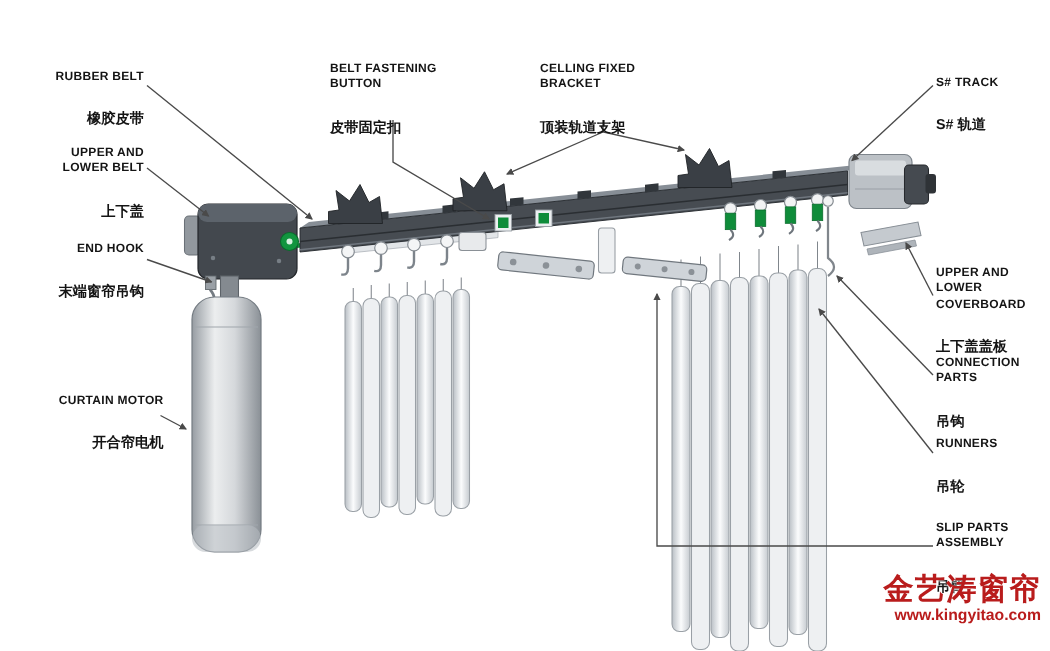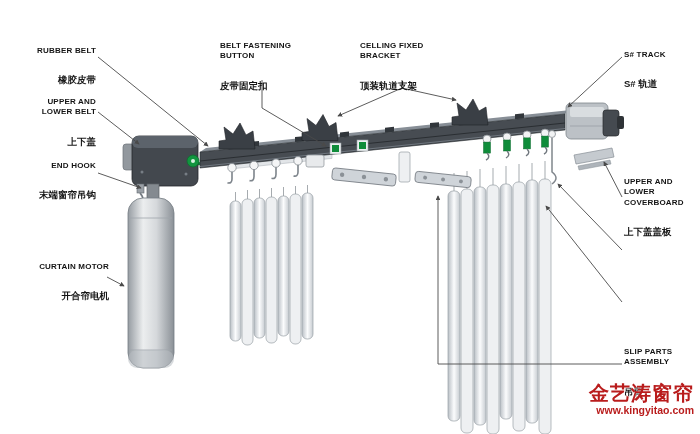--- a/index.html
+++ b/index.html
@@ -242,21 +242,29 @@
   <div class="lbl leftal" style="left:624px;top:50px;width:70px">
     <div class="en">S# TRACK</div>
     <div class="zh">S# 轨道</div>
   </div>
 
   <div class="lbl leftal" style="left:624px;top:177px;width:72px">
     <div class="en">UPPER AND LOWER COVERBOARD</div>
     <div class="zh">上下盖盖板</div>
   </div>
 
-
+  <div class="lbl leftal" style="left:624px;top:237px;width:72px">
+    <div class="en">CONNECTION PARTS</div>
+    <div class="zh">吊钩</div>
+  </div>
+
+  <div class="lbl leftal" style="left:624px;top:291px;width:70px">
+    <div class="en">RUNNERS</div>
+    <div class="zh">吊轮</div>
+  </div>
 
   <div class="lbl leftal" style="left:624px;top:347px;width:70px">
     <div class="en">SLIP PARTS ASSEMBLY</div>
     <div class="zh">吊臂</div>
   </div>
 
   <div class="watermark">
     <div class="brand">金艺涛窗帘</div>
     <div class="site">www.kingyitao.com</div>
   </div>

